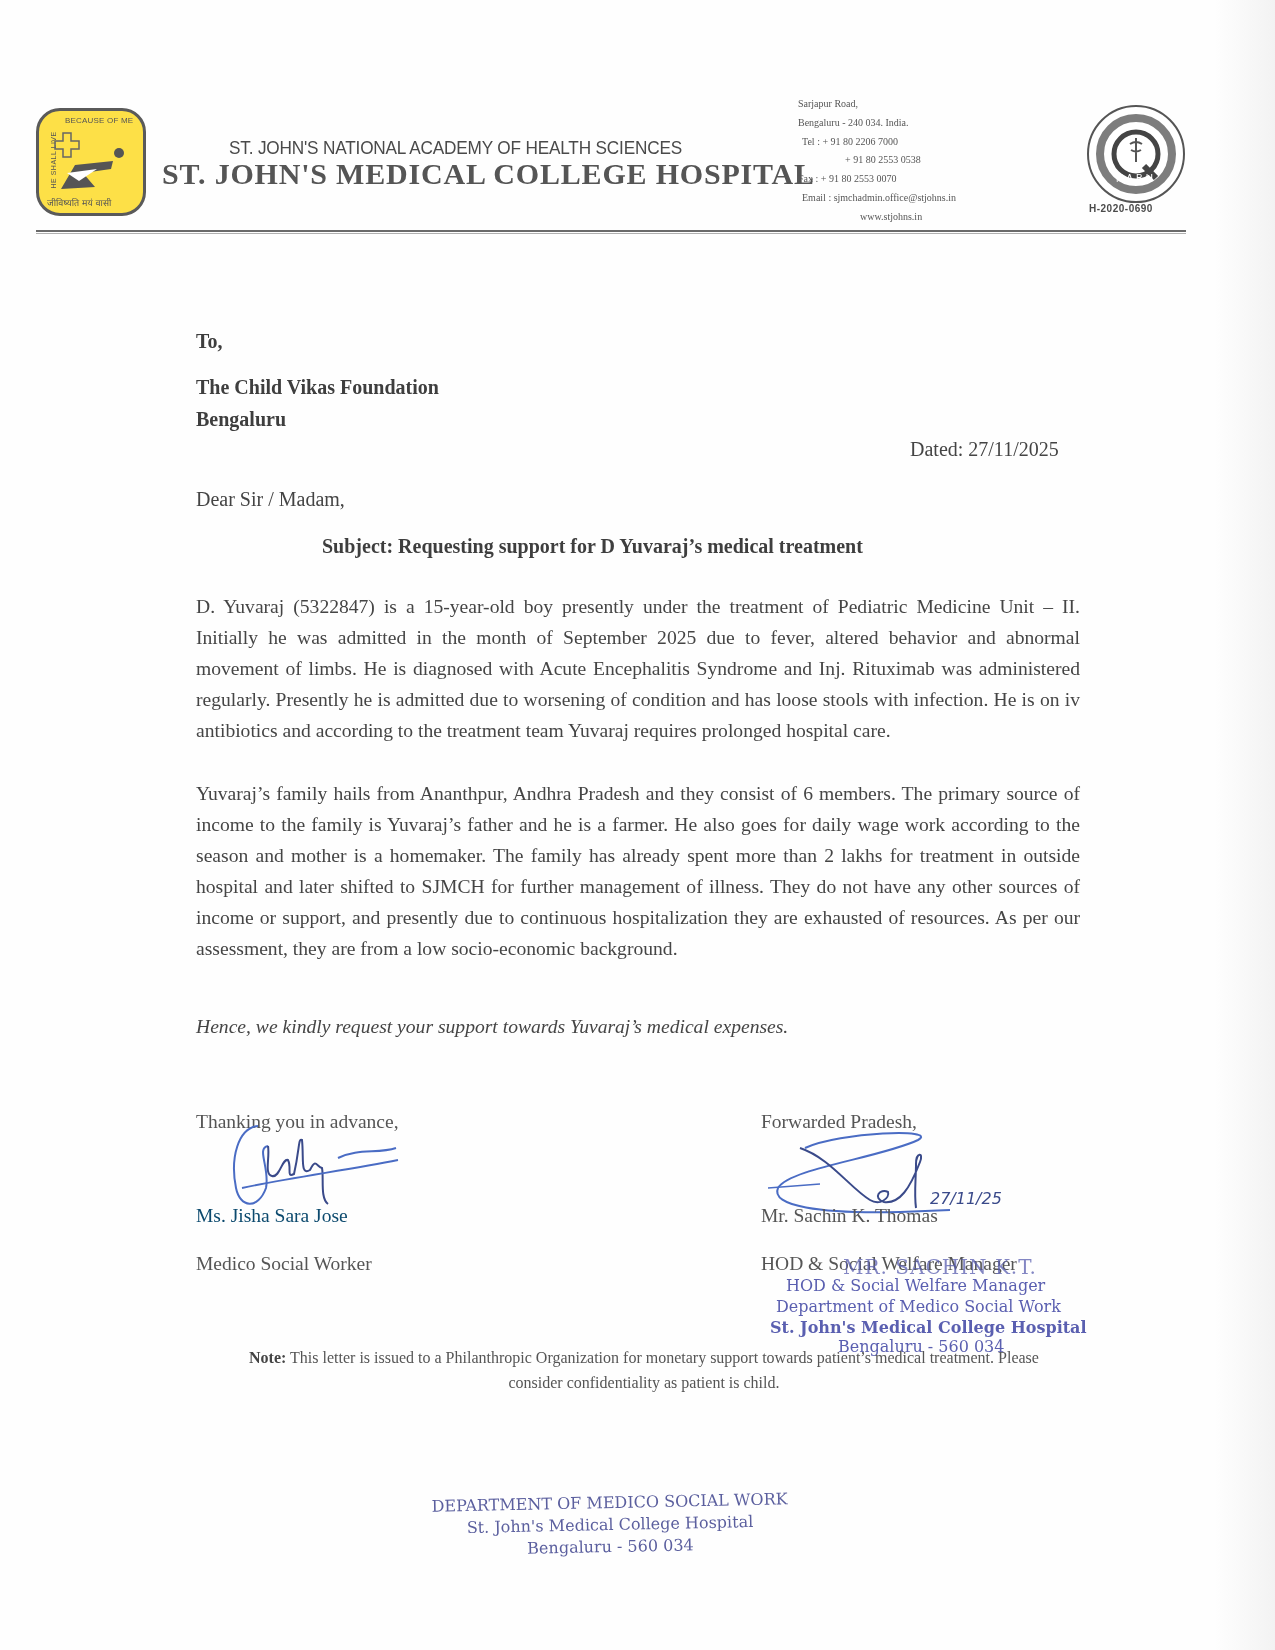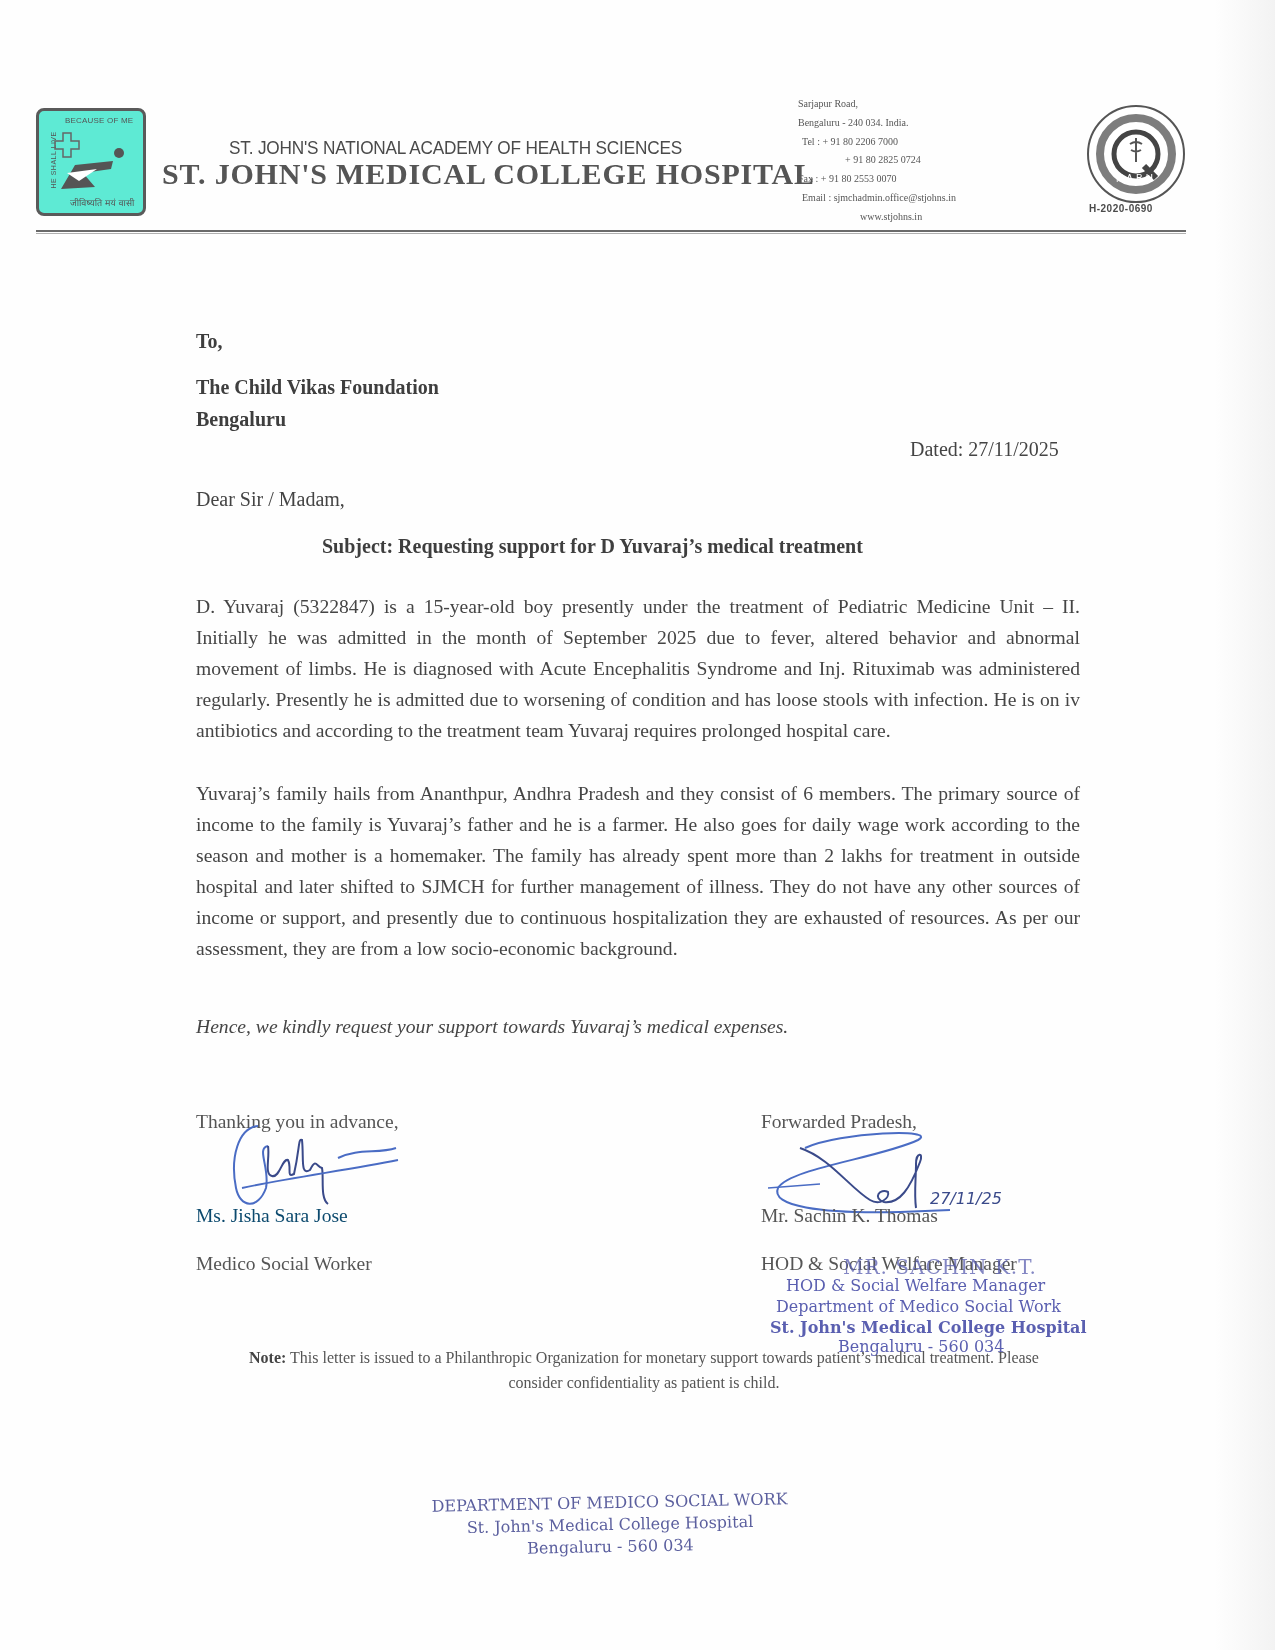--- a/index.html
+++ b/index.html
@@ -7,27 +7,27 @@
     width: 1275px; height: 1650px; position: relative; overflow: hidden;
     font-family: "Liberation Serif", "DejaVu Serif", serif;
     color: #3a3a3a;
   }
   .page { position: absolute; inset: 0; background: #fefefe; }
   .right-shadow { position: absolute; top: 0; right: 0; width: 60px; height: 1650px;
     background: linear-gradient(to right, rgba(255,255,255,0), rgba(235,235,235,0.6)); }
 
   
   .logo-box { position: absolute; left: 36px; top: 108px; width: 104px; height: 102px;
-    border: 3px solid #5a5a5a; border-radius: 8px; background: #5eead4; }
+    border: 3px solid #5a5a5a; border-radius: 24px; background: #fde047; }
   .logo-box .top-txt { position: absolute; left: 26px; top: 5px; font-family: "Liberation Sans", sans-serif;
     font-size: 8px; color: #555; letter-spacing: 0.2px; }
   .logo-box .side-txt { position: absolute; left: -16px; top: 44px; transform: rotate(-90deg);
     font-family: "Liberation Sans", sans-serif; font-size: 7px; color: #555; letter-spacing: 0.5px; width: 60px; }
   .logo-box .hindi { position: absolute; left: 8px; bottom: 4px; font-family: "DejaVu Sans", sans-serif;
-    font-size: 9px; color: #555; margin-left: 23px; }
+    font-size: 9px; color: #555; }
   .logo-box svg { position: absolute; left: 14px; top: 18px; }
 
   .inst-sub { position: absolute; left: 229px; top: 137px; font-family: "Liberation Sans", sans-serif;
     font-size: 18.5px; color: #4a4a4a; letter-spacing: -0.2px; transform: scaleX(0.93); transform-origin: left; white-space: nowrap; }
   .inst-main { position: absolute; left: 162px; top: 157px; font-family: "Liberation Serif", serif;
     font-size: 30px; font-weight: bold; color: #555; letter-spacing: 0.8px; white-space: nowrap; }
 
   .contact { position: absolute; left: 798px; top: 78px; font-size: 10px; line-height: 18.8px; color: #555; white-space: nowrap; margin-top: 17px; }
   .contact div { height: 18.8px; }
   .contact .indent1 { padding-left: 4px; }
@@ -96,21 +96,21 @@
     <span class="hindi">जीविष्यति मयं वासी</span>
   </div>
 
   <div class="inst-sub">ST. JOHN'S NATIONAL ACADEMY OF HEALTH SCIENCES</div>
   <div class="inst-main">ST. JOHN'S MEDICAL COLLEGE HOSPITAL</div>
 
   <div class="contact">
     <div>Sarjapur Road,</div>
     <div>Bengaluru - 240 034. India.</div>
     <div class="indent1">Tel :  + 91 80 2206 7000</div>
-    <div class="indent2">+ 91 80 2825 0724</div>
+    <div class="indent2">+ 91 80 2553 0538</div>
     <div>Fax : + 91 80 2553 0070</div>
     <div class="indent1">Email : sjmchadmin.office@stjohns.in</div>
     <div class="indent3">www.stjohns.in</div>
   </div>
 
   <svg class="nabh" viewBox="0 0 100 100">
     <circle cx="50" cy="50" r="48" fill="#fff" stroke="#555" stroke-width="2"></circle>
     <circle cx="50" cy="50" r="36" fill="none" stroke="#666" stroke-width="8" opacity="0.85"></circle>
     <circle cx="50" cy="50" r="22" fill="#fff" stroke="#444" stroke-width="5"></circle>
     <path d="M50 34 v24 M44 40 q6 -4 12 0 M45 46 q5 3 10 0" stroke="#555" stroke-width="2" fill="none"></path>

